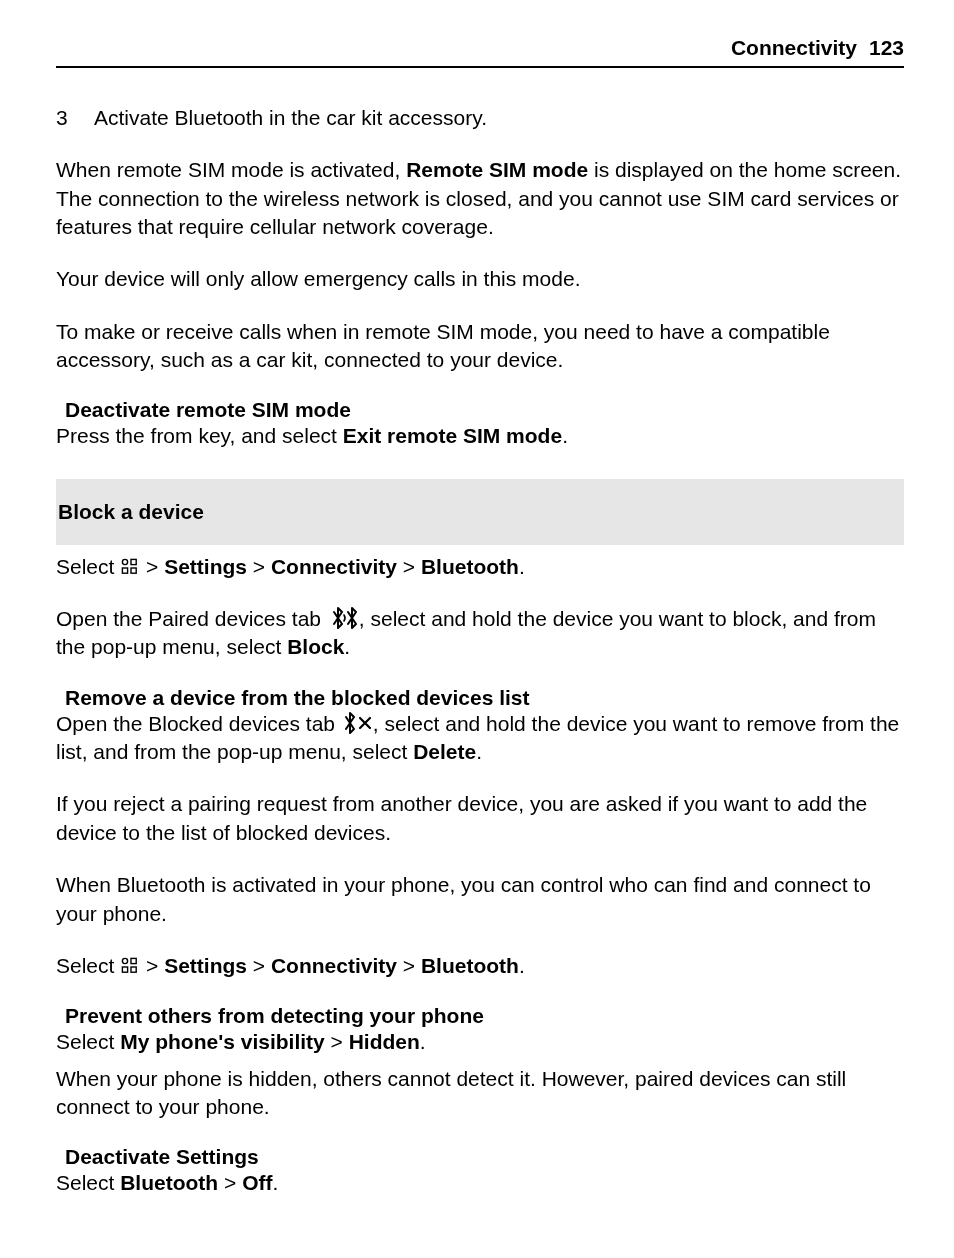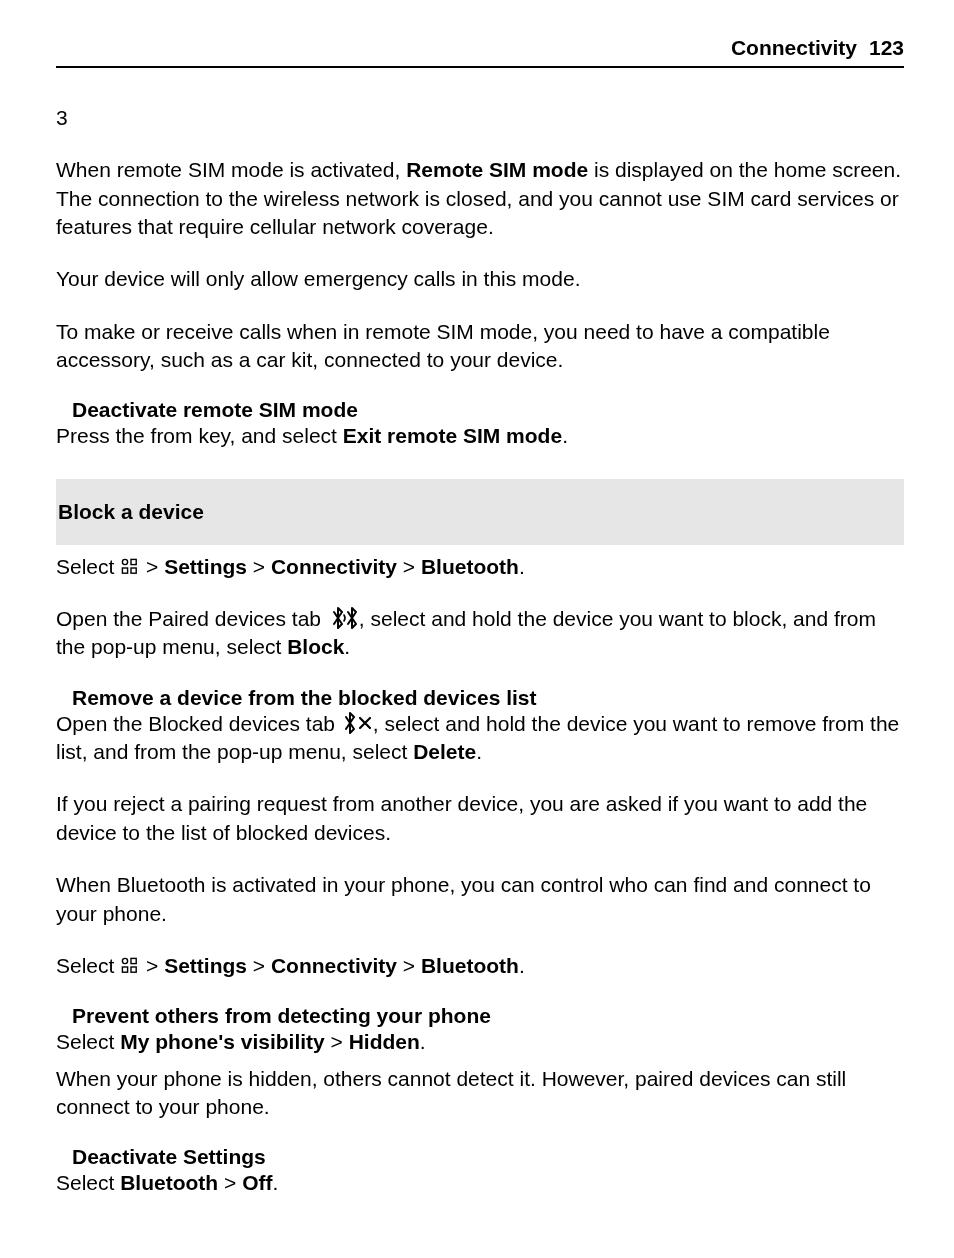--- a/index.html
+++ b/index.html
@@ -43,40 +43,41 @@
   .section-bar {
     background: #e6e6e6;
     font-weight: 700;
     font-size: 21px;
     padding: 21px 2px;
     margin: 28px 0 2px 0;
   }
   .subhead {
     font-weight: 700;
     font-size: 21px;
-    margin: 24px 0 0 16px;
+    margin: 24px 0 0 9px;
   }
   .after-sub { margin-top: 0; }
   svg.icon {
     display: inline-block;
     vertical-align: -3px;
   }
 </style>
 </head>
 <body>
 
 <div class="page">
 
   <div class="runhead">
     <span class="title">Connectivity</span>
     <span>123</span>
   </div>
 
   <div class="step">
     <span class="num">3</span>
+    <span>Activate Bluetooth in the car kit accessory.</span>
   </div>
 
   <p class="para">
     <span>When remote SIM mode is activated, </span><span class="bold">Remote SIM mode</span><span> is displayed on the home screen. The connection to the wireless network is closed, and you cannot use SIM card services or features that require cellular network coverage.</span>
   </p>
 
   <p class="para">Your device will only allow emergency calls in this mode.</p>
 
   <p class="para">To make or receive calls when in remote SIM mode, you need to have a compatible accessory, such as a car kit, connected to your device.</p>
 

